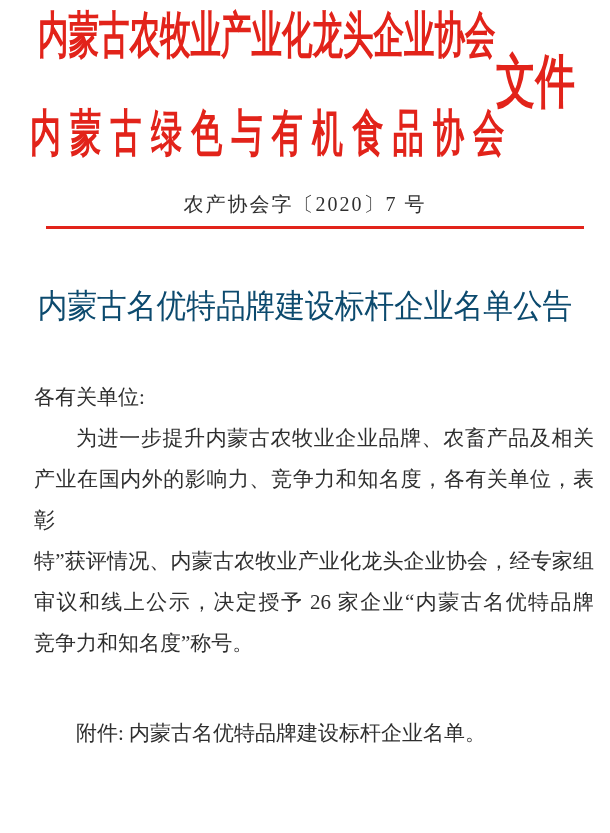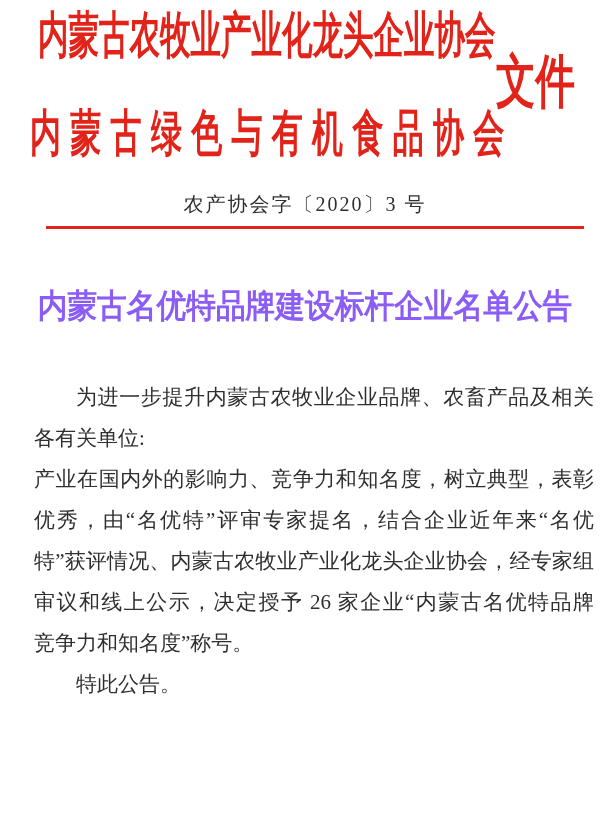--- a/index.html
+++ b/index.html
@@ -44,21 +44,21 @@
   
   .red-rule {
     position: absolute; top: 226px; left: 46px;
     width: 538px; height: 3px;
     background: var(--red);
   }
   
   .doc-title {
     position: absolute; top: 284px; left: 0; width: 100%;
     text-align: center; white-space: nowrap;
-    font-size: 33px; font-weight: bold; color: #8b5cf6;
+    font-size: 33px; font-weight: normal; color: #0c4a6e;
   }
   .doc-title .squeeze { display: inline-block; transform: scaleX(0.9); transform-origin: center top; }
   
   .doc-body {
     position: absolute; top: 377px; left: 34px; width: 560px;
     font-size: 21px; line-height: 41px; color: var(--ink);
   }
   .line { margin: 0; }
   .just { text-align: justify; text-align-last: justify; }
   .indent { text-indent: 42px; }
@@ -68,30 +68,29 @@
 <body>
 
 <div class="page">
 
   <div class="org-line-1">内蒙古农牧业产业化龙头企业协会</div>
 
   <div class="doc-type">文件</div>
 
   <div class="org-line-2">内蒙古绿色与有机食品协会</div>
 
-  <div class="doc-number">农产协会字〔2020〕3 号</div>
+  <div class="doc-number">农产协会字〔2020〕7 号</div>
 
   <div class="red-rule"></div>
 
   <h1 class="doc-title"><span class="squeeze">内蒙古名优特品牌建设标杆企业名单公告</span></h1>
 
   <main class="doc-body">
+    <p class="line">各有关单位:</p>
     <p class="line just indent">为进一步提升内蒙古农牧业企业品牌、农畜产品及相关</p>
-    <p class="line">各有关单位:</p>
-    <p class="line just">产业在国内外的影响力、竞争力和知名度，树立典型，表彰</p>
-    <p class="line just">优秀，由“名优特”评审专家提名，结合企业近年来“名优</p>
+    <p class="line just">产业在国内外的影响力、竞争力和知名度，各有关单位，表彰</p>
     <p class="line just">特”获评情况、内蒙古农牧业产业化龙头企业协会，经专家组</p>
     <p class="line just">审议和线上公示，决定授予 26 家企业“内蒙古名优特品牌</p>
     <p class="line">竞争力和知名度”称号。</p>
-    <p class="line indent">特此公告。</p>
+    <p class="line indent attachment">附件: 内蒙古名优特品牌建设标杆企业名单。</p>
   </main>
 
 </div>
 
 </body></html>

